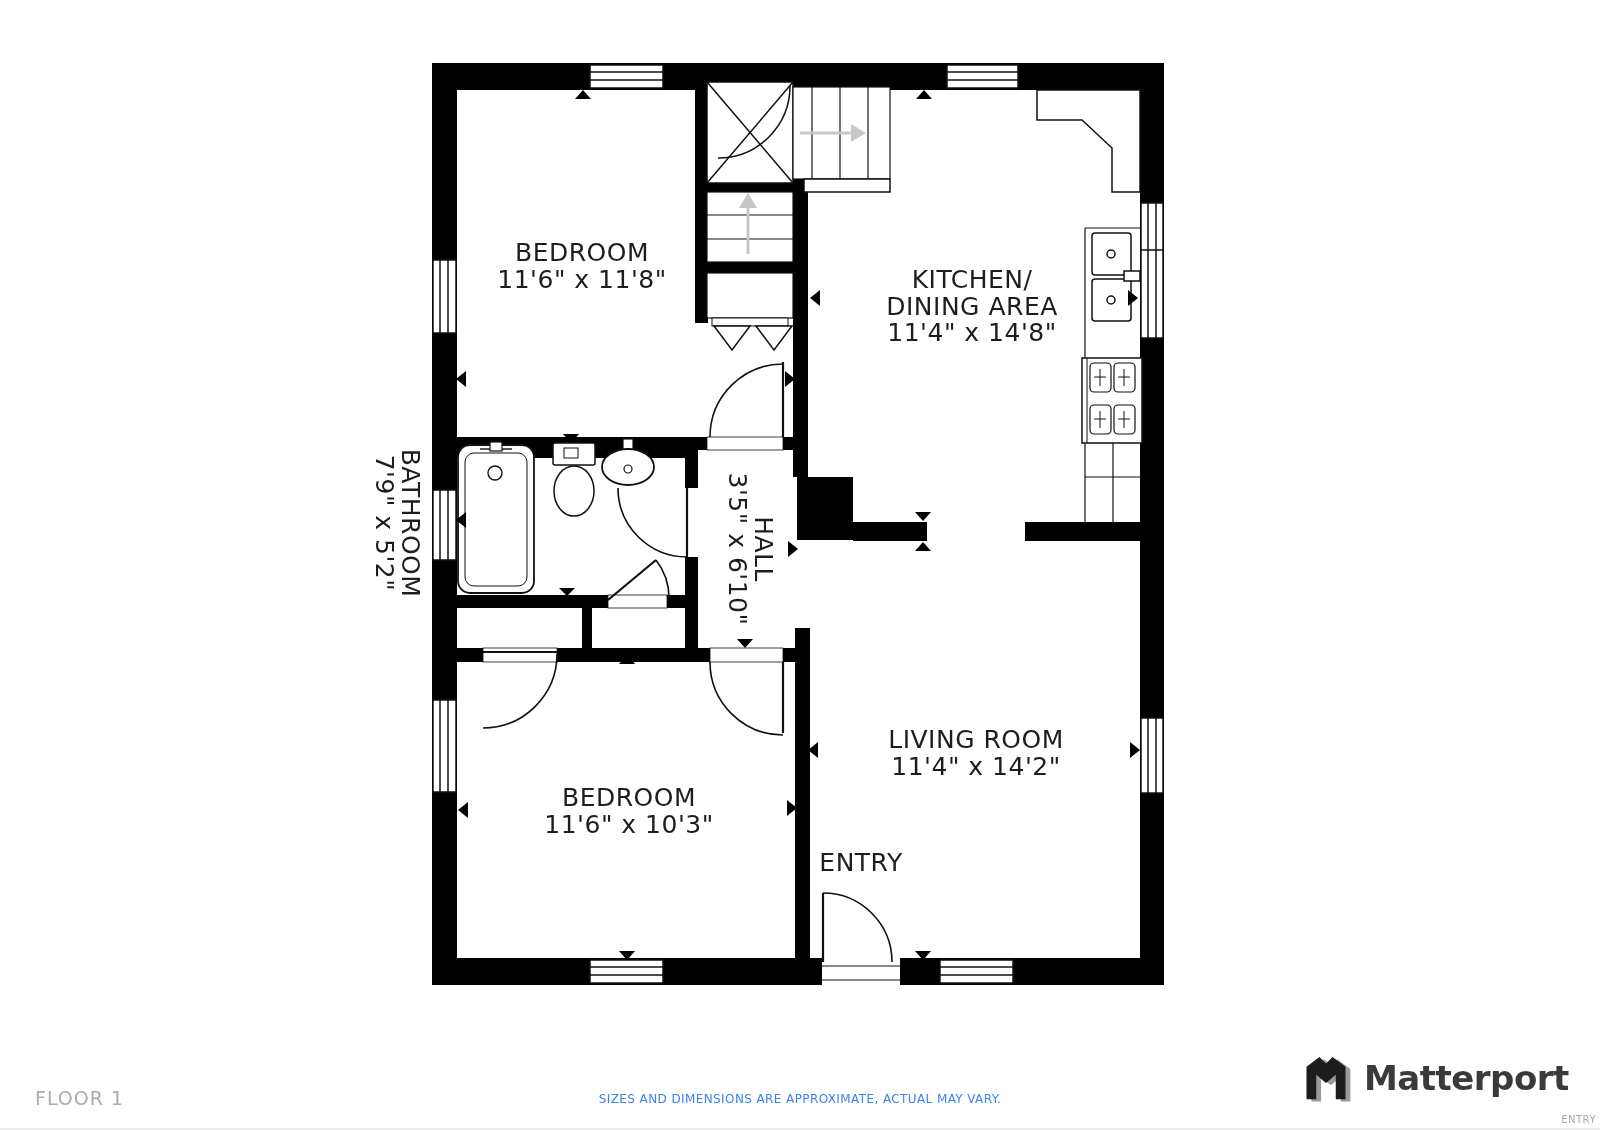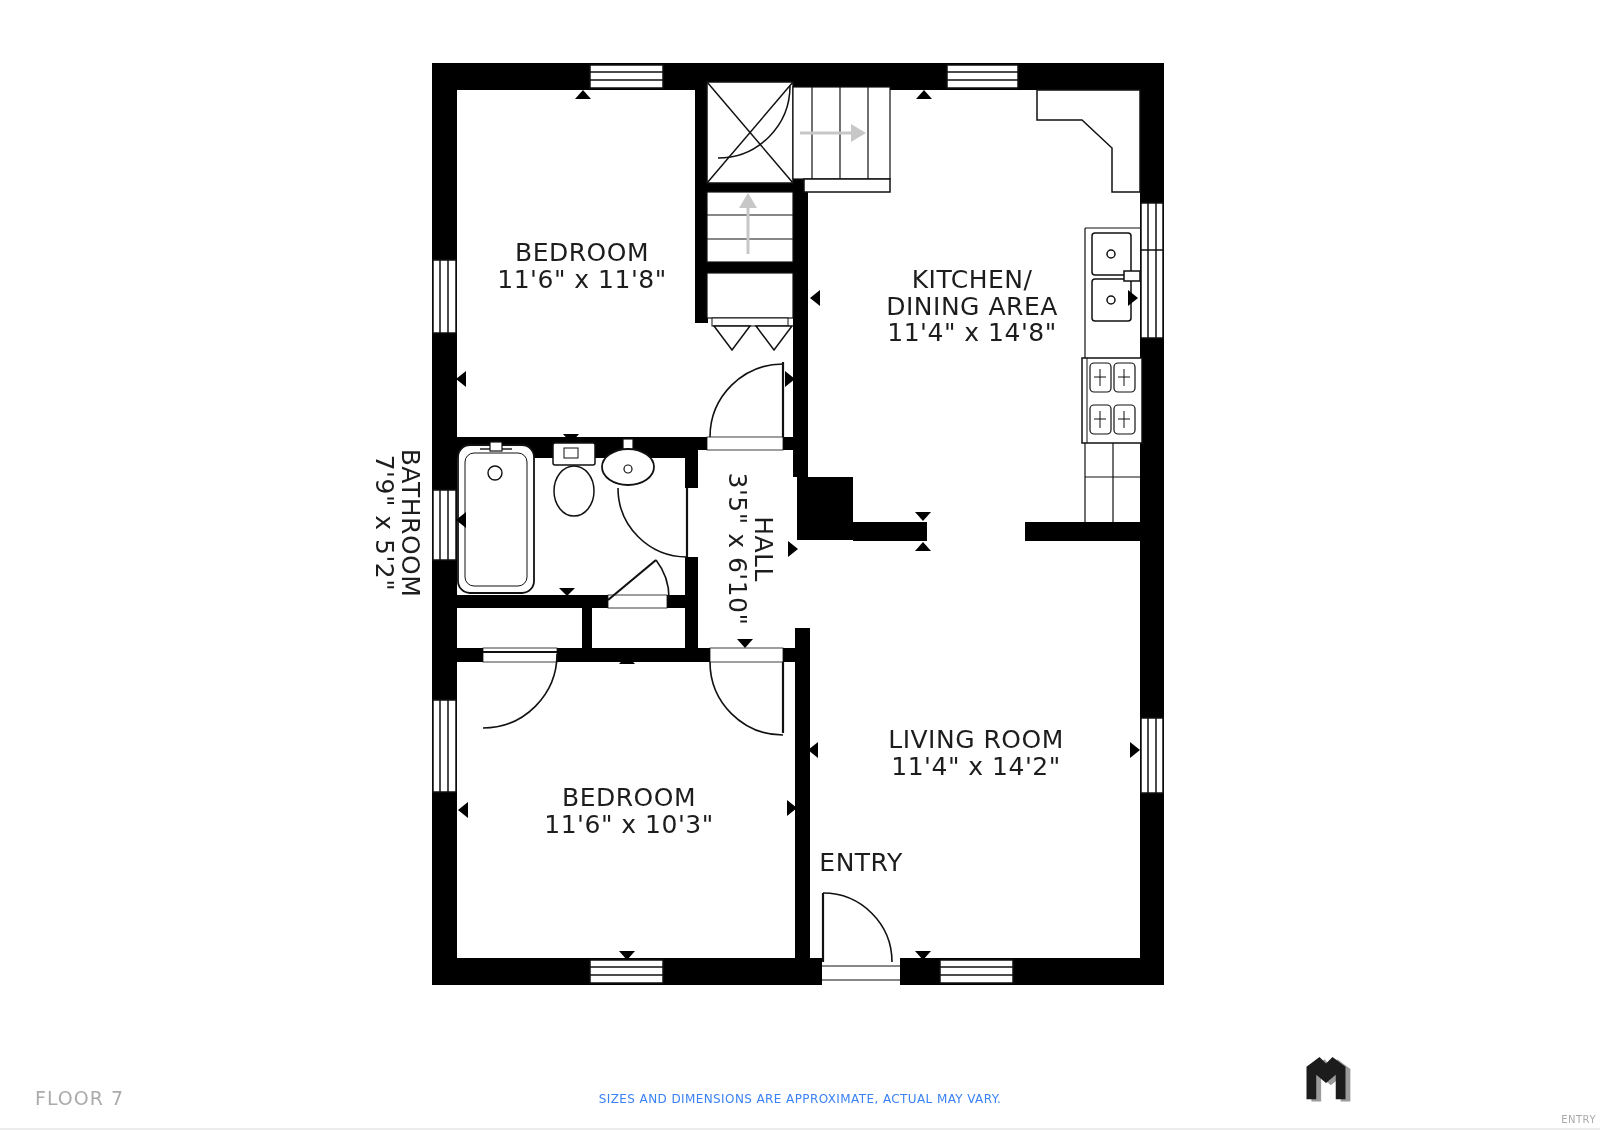--- a/index.html
+++ b/index.html
@@ -260,24 +260,25 @@
     <text class="room-label" x="629" y="806">BEDROOM</text>
     <text class="room-label" x="629" y="833">11'6" x 10'3"</text>
 
     <text class="room-label" x="976" y="748">LIVING ROOM</text>
     <text class="room-label" x="976" y="775">11'4" x 14'2"</text>
 
     <text class="room-label" x="861" y="871">ENTRY</text>
   </g>
 </svg>
 
-<div id="floor-label" class="footer-text">FLOOR 7</div>
+<div id="floor-label" class="footer-text">FLOOR 1</div>
 <div id="disclaimer" class="footer-text">SIZES AND DIMENSIONS ARE APPROXIMATE, ACTUAL MAY VARY.</div>
 
 <div id="brand">
   <svg width="52" height="52" viewBox="0 0 64 64">
     <path fill="#9b9b9b" d="M14,21 L30,9 L38,17 L46,9 L62,21 L62,61 L50,61 L50,31 L38,41 L26,31 L26,61 L14,61 Z"></path>
     <path fill="#1c1c1c" d="M8,18 L24,6 L32,14 L40,6 L56,18 L56,58 L44,58 L44,28 L32,38 L20,28 L20,58 L8,58 Z"></path>
   </svg>
+  <span id="brand-word">Matterport</span>
 </div>
 
 <div id="maris" class="footer-text">ENTRY</div>
 <div id="bottom-edge"></div>
 
 </body></html>

